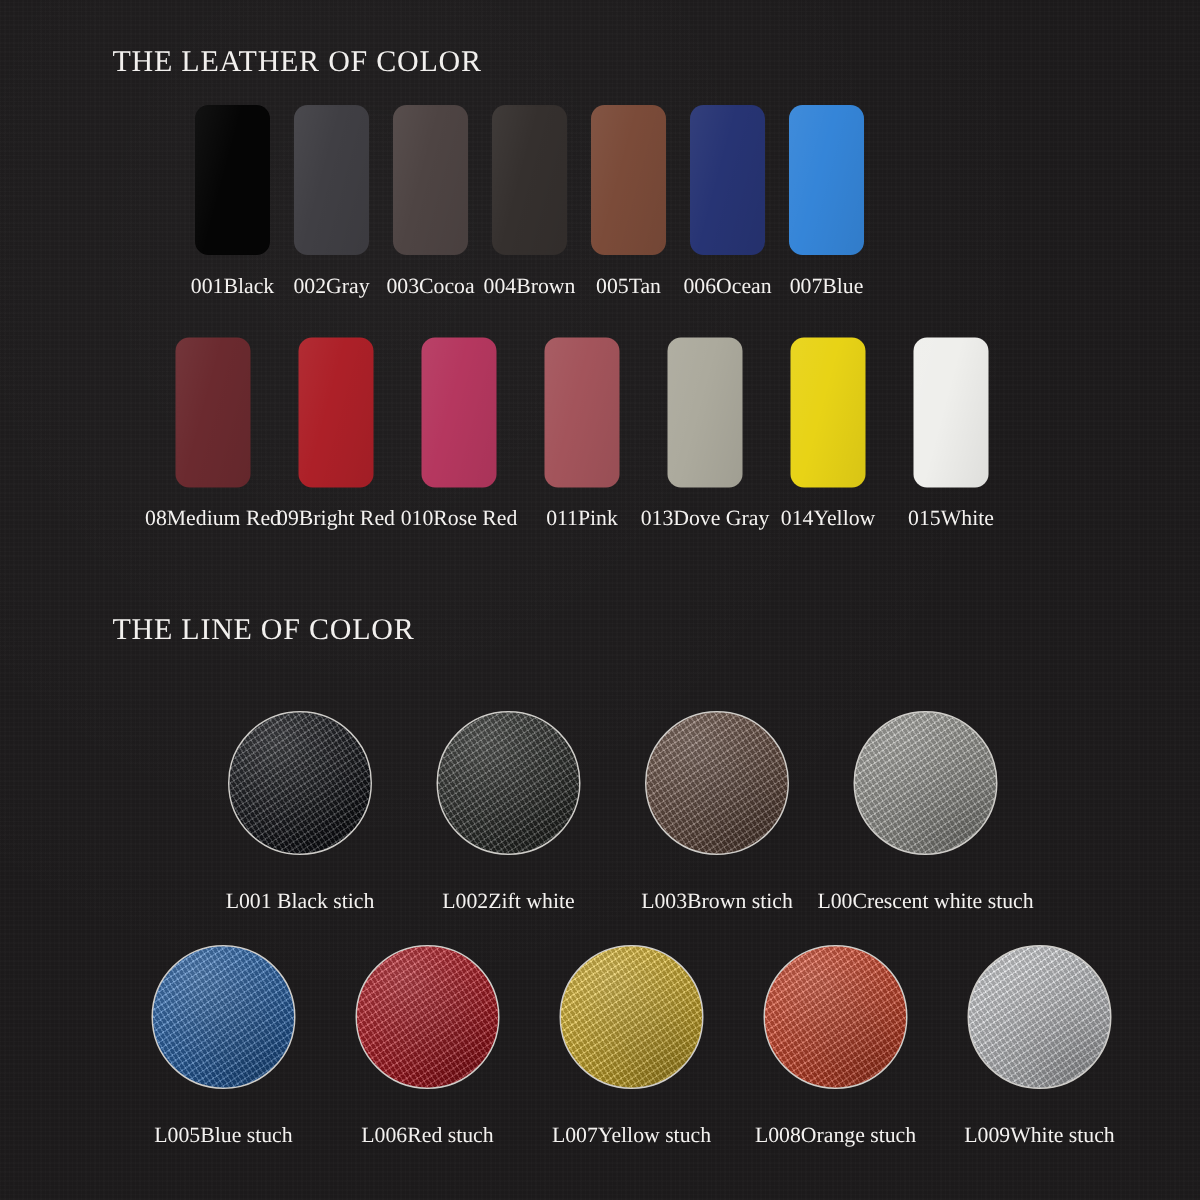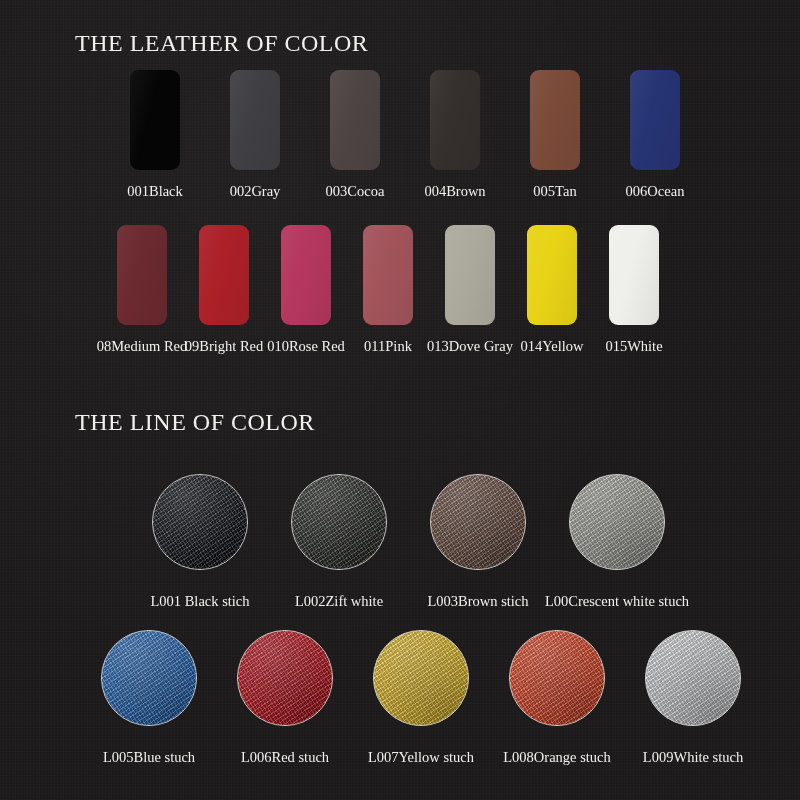--- a/index.html
+++ b/index.html
@@ -21,36 +21,36 @@
     inset: 0;
     background-image:
       repeating-linear-gradient(0deg, rgba(255,255,255,0.012) 0px, rgba(255,255,255,0.012) 1px, rgba(0,0,0,0) 1px, rgba(0,0,0,0) 3px),
       repeating-linear-gradient(90deg, rgba(255,255,255,0.012) 0px, rgba(255,255,255,0.012) 1px, rgba(0,0,0,0) 1px, rgba(0,0,0,0) 3px),
       radial-gradient(ellipse at 30% 20%, rgba(255,255,255,0.022), rgba(0,0,0,0) 60%);
     pointer-events: none;
   }
 
   .section-title {
     position: absolute;
-    font-size: 24px;
+    font-size: 20px;
     letter-spacing: 0.5px;
     color: #f2f0ee;
     font-family: "Liberation Serif", "DejaVu Serif", serif;
     white-space: nowrap;
   }
   #leather-title { left: 75px; top: 30px; }
   #line-title   { left: 75px; top: 409px; }
 
   
   .leather-row {
     position: absolute;
     display: flex;
     align-items: flex-start;
   }
-  #leather-row-1 { left: 130px; top: 70px; gap: 50px; }
+  #leather-row-1 { left: 130px; top: 70px; gap: 16px; }
   #leather-row-2 { left: 77px;  top: 225px; gap: 32px; padding-left: 40px; }
 
   .swatch-cell {
     display: flex;
     flex-direction: column;
     align-items: center;
     width: 50px;
   }
   .swatch-chip {
     width: 50px;
@@ -162,20 +162,24 @@
       <div class="swatch-label">004Brown</div>
     </div>
     <div class="swatch-cell">
       <div class="swatch-chip" style="background: rgb(123, 75, 57);"></div>
       <div class="swatch-label">005Tan</div>
     </div>
     <div class="swatch-cell">
       <div class="swatch-chip" style="background: rgb(39, 52, 116);"></div>
       <div class="swatch-label">006Ocean</div>
     </div>
+    <div class="swatch-cell">
+      <div class="swatch-chip" style="background: rgb(53, 133, 216);"></div>
+      <div class="swatch-label">007Blue</div>
+    </div>
   </div>
 <div class="leather-row" id="leather-row-2">
     <div class="swatch-cell">
       <div class="swatch-chip" style="background: rgb(107, 42, 47);"></div>
       <div class="swatch-label">08Medium Red</div>
     </div>
     <div class="swatch-cell">
       <div class="swatch-chip" style="background: rgb(173, 32, 40);"></div>
       <div class="swatch-label">09Bright Red</div>
     </div>

